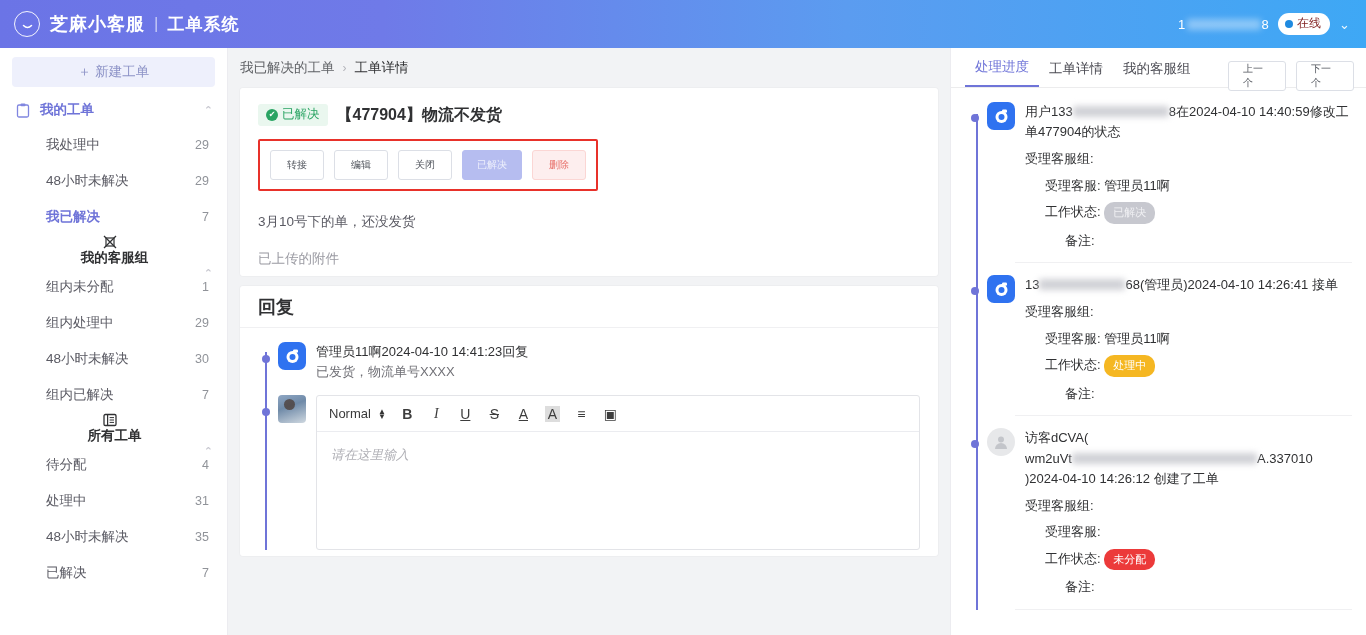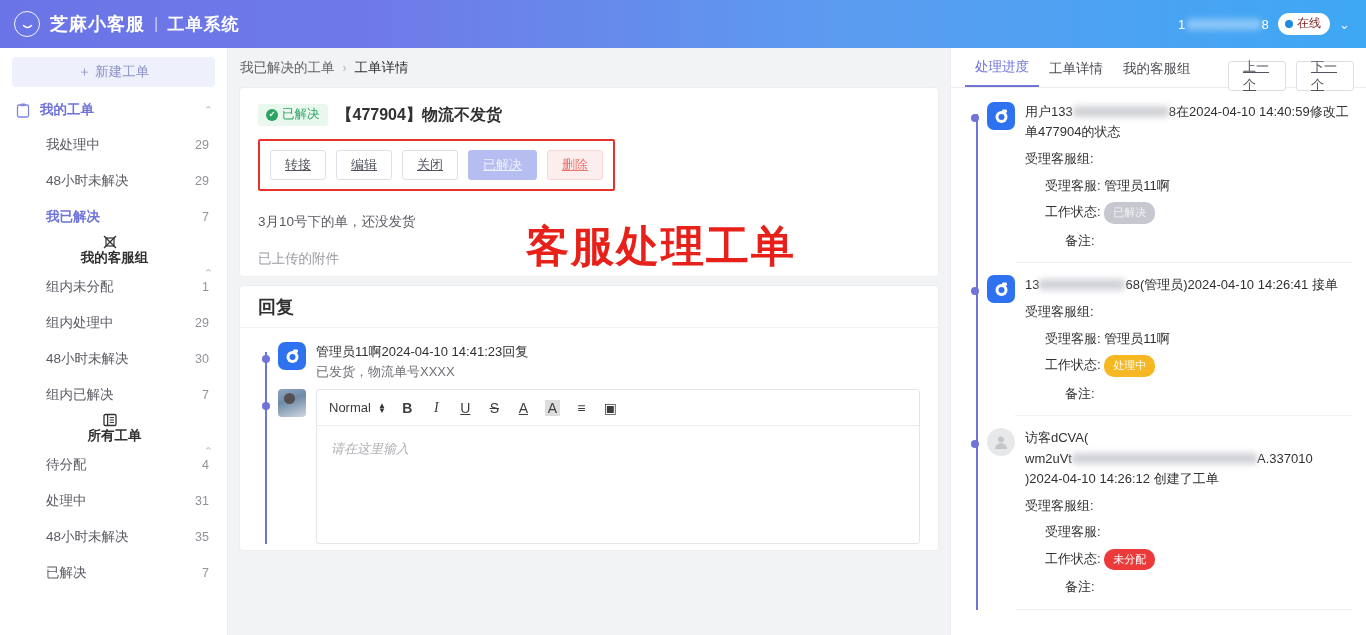--- a/index.html
+++ b/index.html
@@ -100,22 +100,22 @@
   .tk-title { font-size: 16px; font-weight: 700; color: #303133; }
   .tk-meta { font-size: 12.5px; color: #8a8a93; margin-top: 9px; }
   .tk-meta .vbar { margin: 0 9px; color: #d8d8dd; }
 
   .btn-box {
     margin-top: 13px; border: 2px solid #e8312a; border-radius: 2px;
     padding: 9px 10px; display: inline-flex; gap: 10px; align-items: center;
   }
   .btn {
     min-width: 54px; height: 30px; padding: 0 14px; border-radius: 3px;
-    font-size: 13px; display: flex; align-items: center; justify-content: center;
-    cursor: pointer; border: 1px solid #dcdfe6; background: #fff; color: #50545c; text-decoration: underline;
+    font-size: 10px; display: flex; align-items: center; justify-content: center;
+    cursor: pointer; border: 1px solid #dcdfe6; background: #fff; color: #50545c;
   }
   .btn-primary { background: #b6bdf0; border-color: #b6bdf0; color: #eef0fc; }
   .btn-danger { background: #fdeeee; border-color: #fbd6d4; color: #e8736d; }
 
   .tk-body { margin-top: 22px; font-size: 13.5px; color: #5a5a63; }
   .tk-body .row2 { margin-top: 19px; color: #9a9aa2; }
 
   .overlay-text {
     position: absolute; left: 286px; top: 130px;
     font-size: 43px; font-weight: 700; color: #e8201a; letter-spacing: 2px;
@@ -125,21 +125,21 @@
   .reply-card { padding: 0 0 6px; }
   .reply-head {
     height: 42px; display: flex; align-items: center; padding: 0 18px;
     font-size: 18px; font-weight: 700; color: #303133;
     border-bottom: 1px solid #f0f0f2;
   }
   .timeline { padding: 14px 18px 0 20px; position: relative; }
   .tl-line {
     position: absolute; left: 25px; top: 24px; bottom: 0; width: 2px; background: #6f74d8;
   }
-  .tl-row { position: relative; display: flex; gap: 10px; padding-left: 18px; margin-bottom: 8px; }
+  .tl-row { position: relative; display: flex; gap: 10px; padding-left: 18px; margin-bottom: 14px; }
   .tl-dot {
     position: absolute; left: 2px; top: 13px; width: 8px; height: 8px;
     border-radius: 50%; background: #6f74d8; z-index: 2;
   }
   .av-app {
     width: 28px; height: 28px; border-radius: 7px; flex: 0 0 28px;
     background: #2f72f0; display: flex; align-items: center; justify-content: center;
   }
   .tl-txt { font-size: 13px; color: #303133; line-height: 1.5; }
   .tl-txt .sub { color: #707076; }
@@ -335,21 +335,20 @@
           <div class="btn">转接</div>
           <div class="btn">编辑</div>
           <div class="btn">关闭</div>
           <div class="btn btn-primary">已解决</div>
           <div class="btn btn-danger">删除</div>
         </div>
       <div class="tk-body">
         <div>3月10号下的单，还没发货</div>
         <div class="row2">已上传的附件</div>
       </div>
-      <div class="overlay-text">客服处理工单</div>
     </div>
 
     <div class="card reply-card">
       <div class="reply-head">回复</div>
       <div class="timeline">
         <div class="tl-line"></div>
         <div id="reply-entries">
             <div class="tl-row">
               <span class="tl-dot"></span>
               <span class="av-app">

